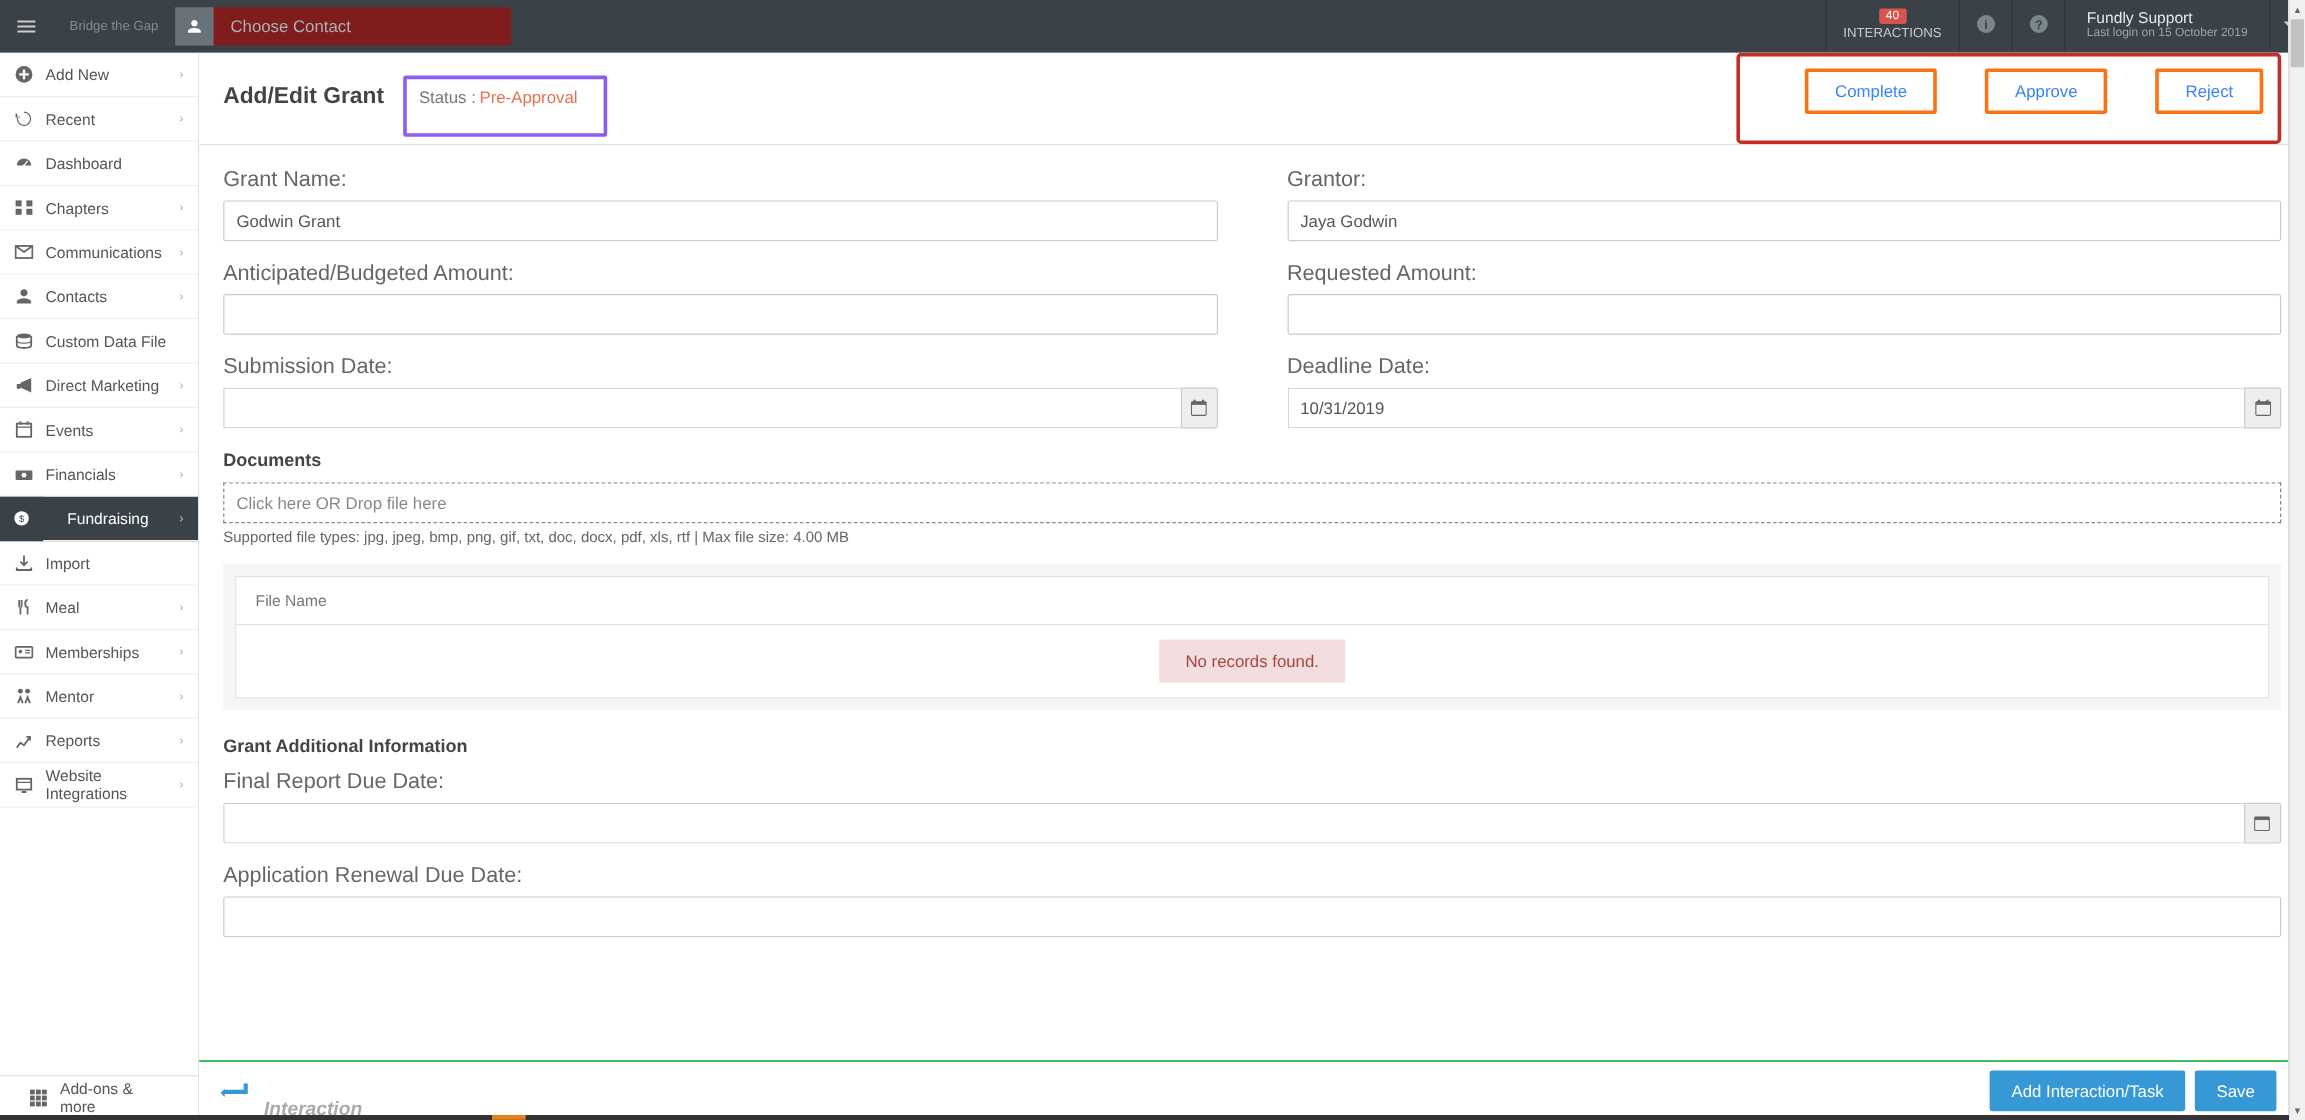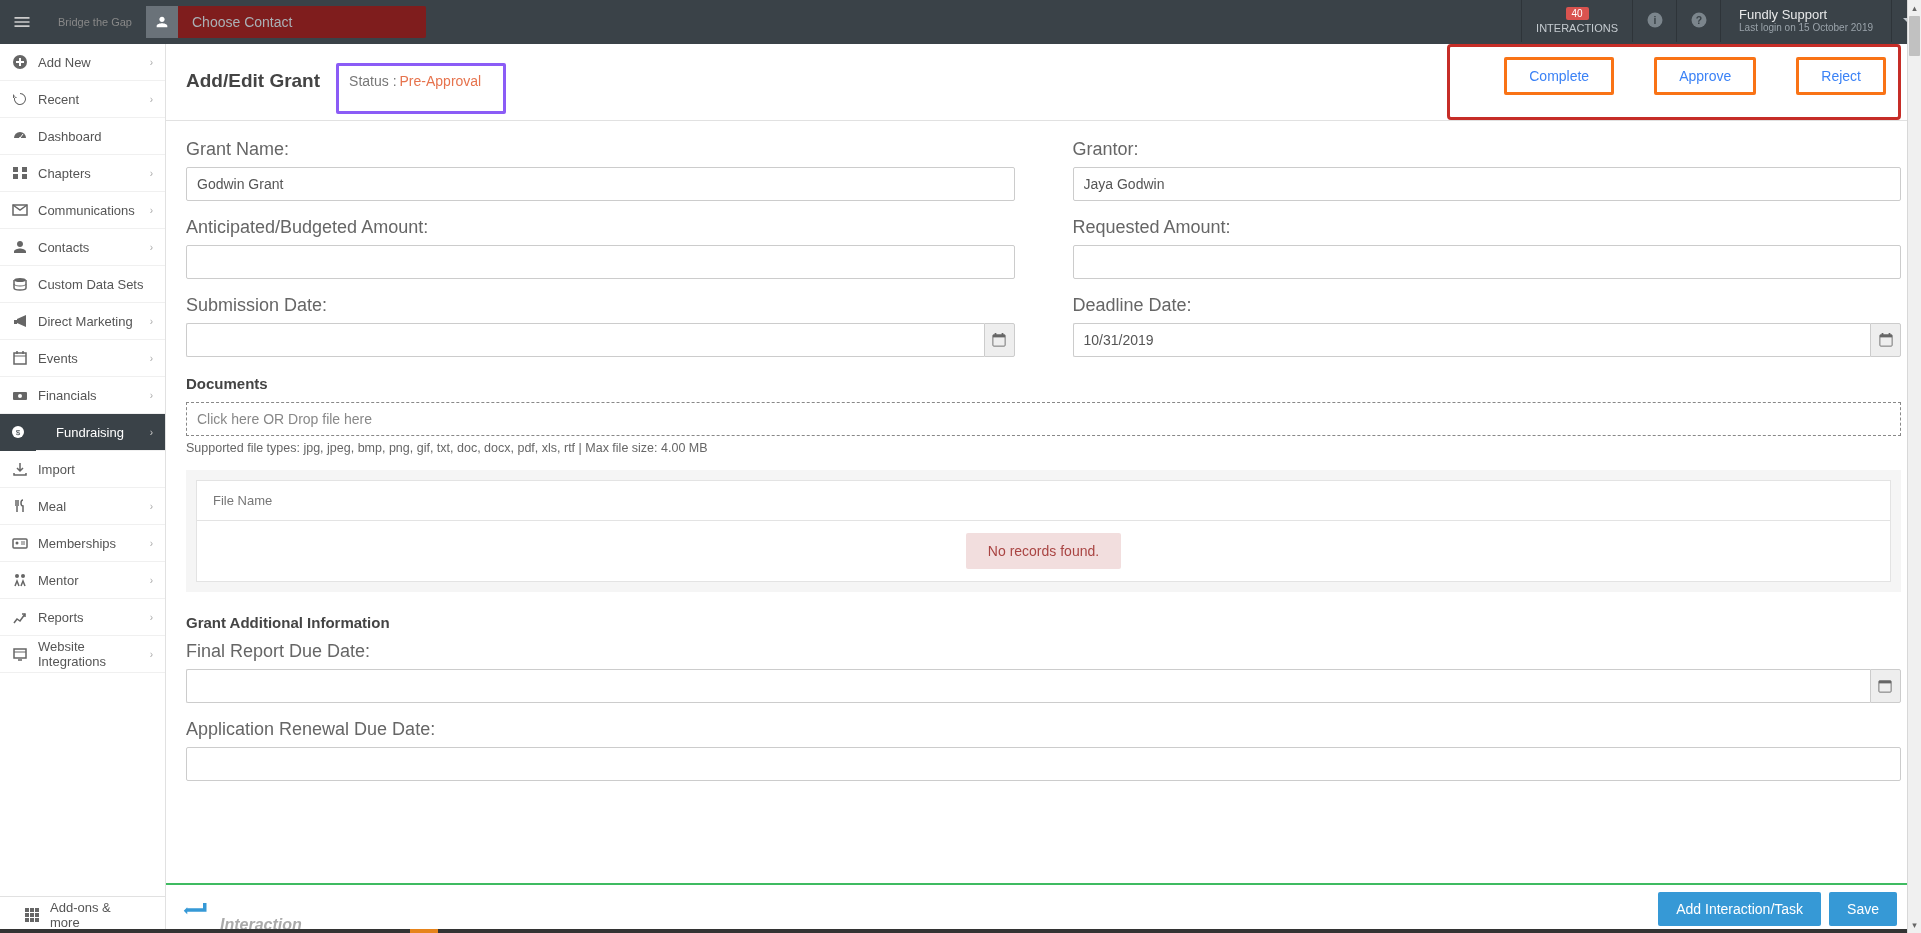--- a/index.html
+++ b/index.html
@@ -210,21 +210,21 @@
           <span class="car">›</span>
         </div>
         <div class="side-item">
           <span class="side-icon">
             <svg viewBox="0 0 16 16">
               <ellipse cx="8" cy="4" rx="6" ry="2" fill="#666"></ellipse>
               <path d="M2 4v8c0 1.1 2.7 2 6 2s6-.9 6-2V4" fill="none" stroke="#666" stroke-width="1.5"></path>
               <path d="M2 8c0 1.1 2.7 2 6 2s6-.9 6-2" fill="none" stroke="#666"></path>
             </svg>
           </span>
-          <span class="lbl">Custom Data Sets</span>
+          <span class="lbl">Custom Data File</span>
         </div>
         <div class="side-item">
           <span class="side-icon">
             <svg viewBox="0 0 16 16">
               <path d="M2 7h3v4H2zM5 6l9-4v12L5 10z" fill="#666"></path>
             </svg>
           </span>
           <span class="lbl">Direct Marketing</span>
           <span class="car">›</span>
         </div>

